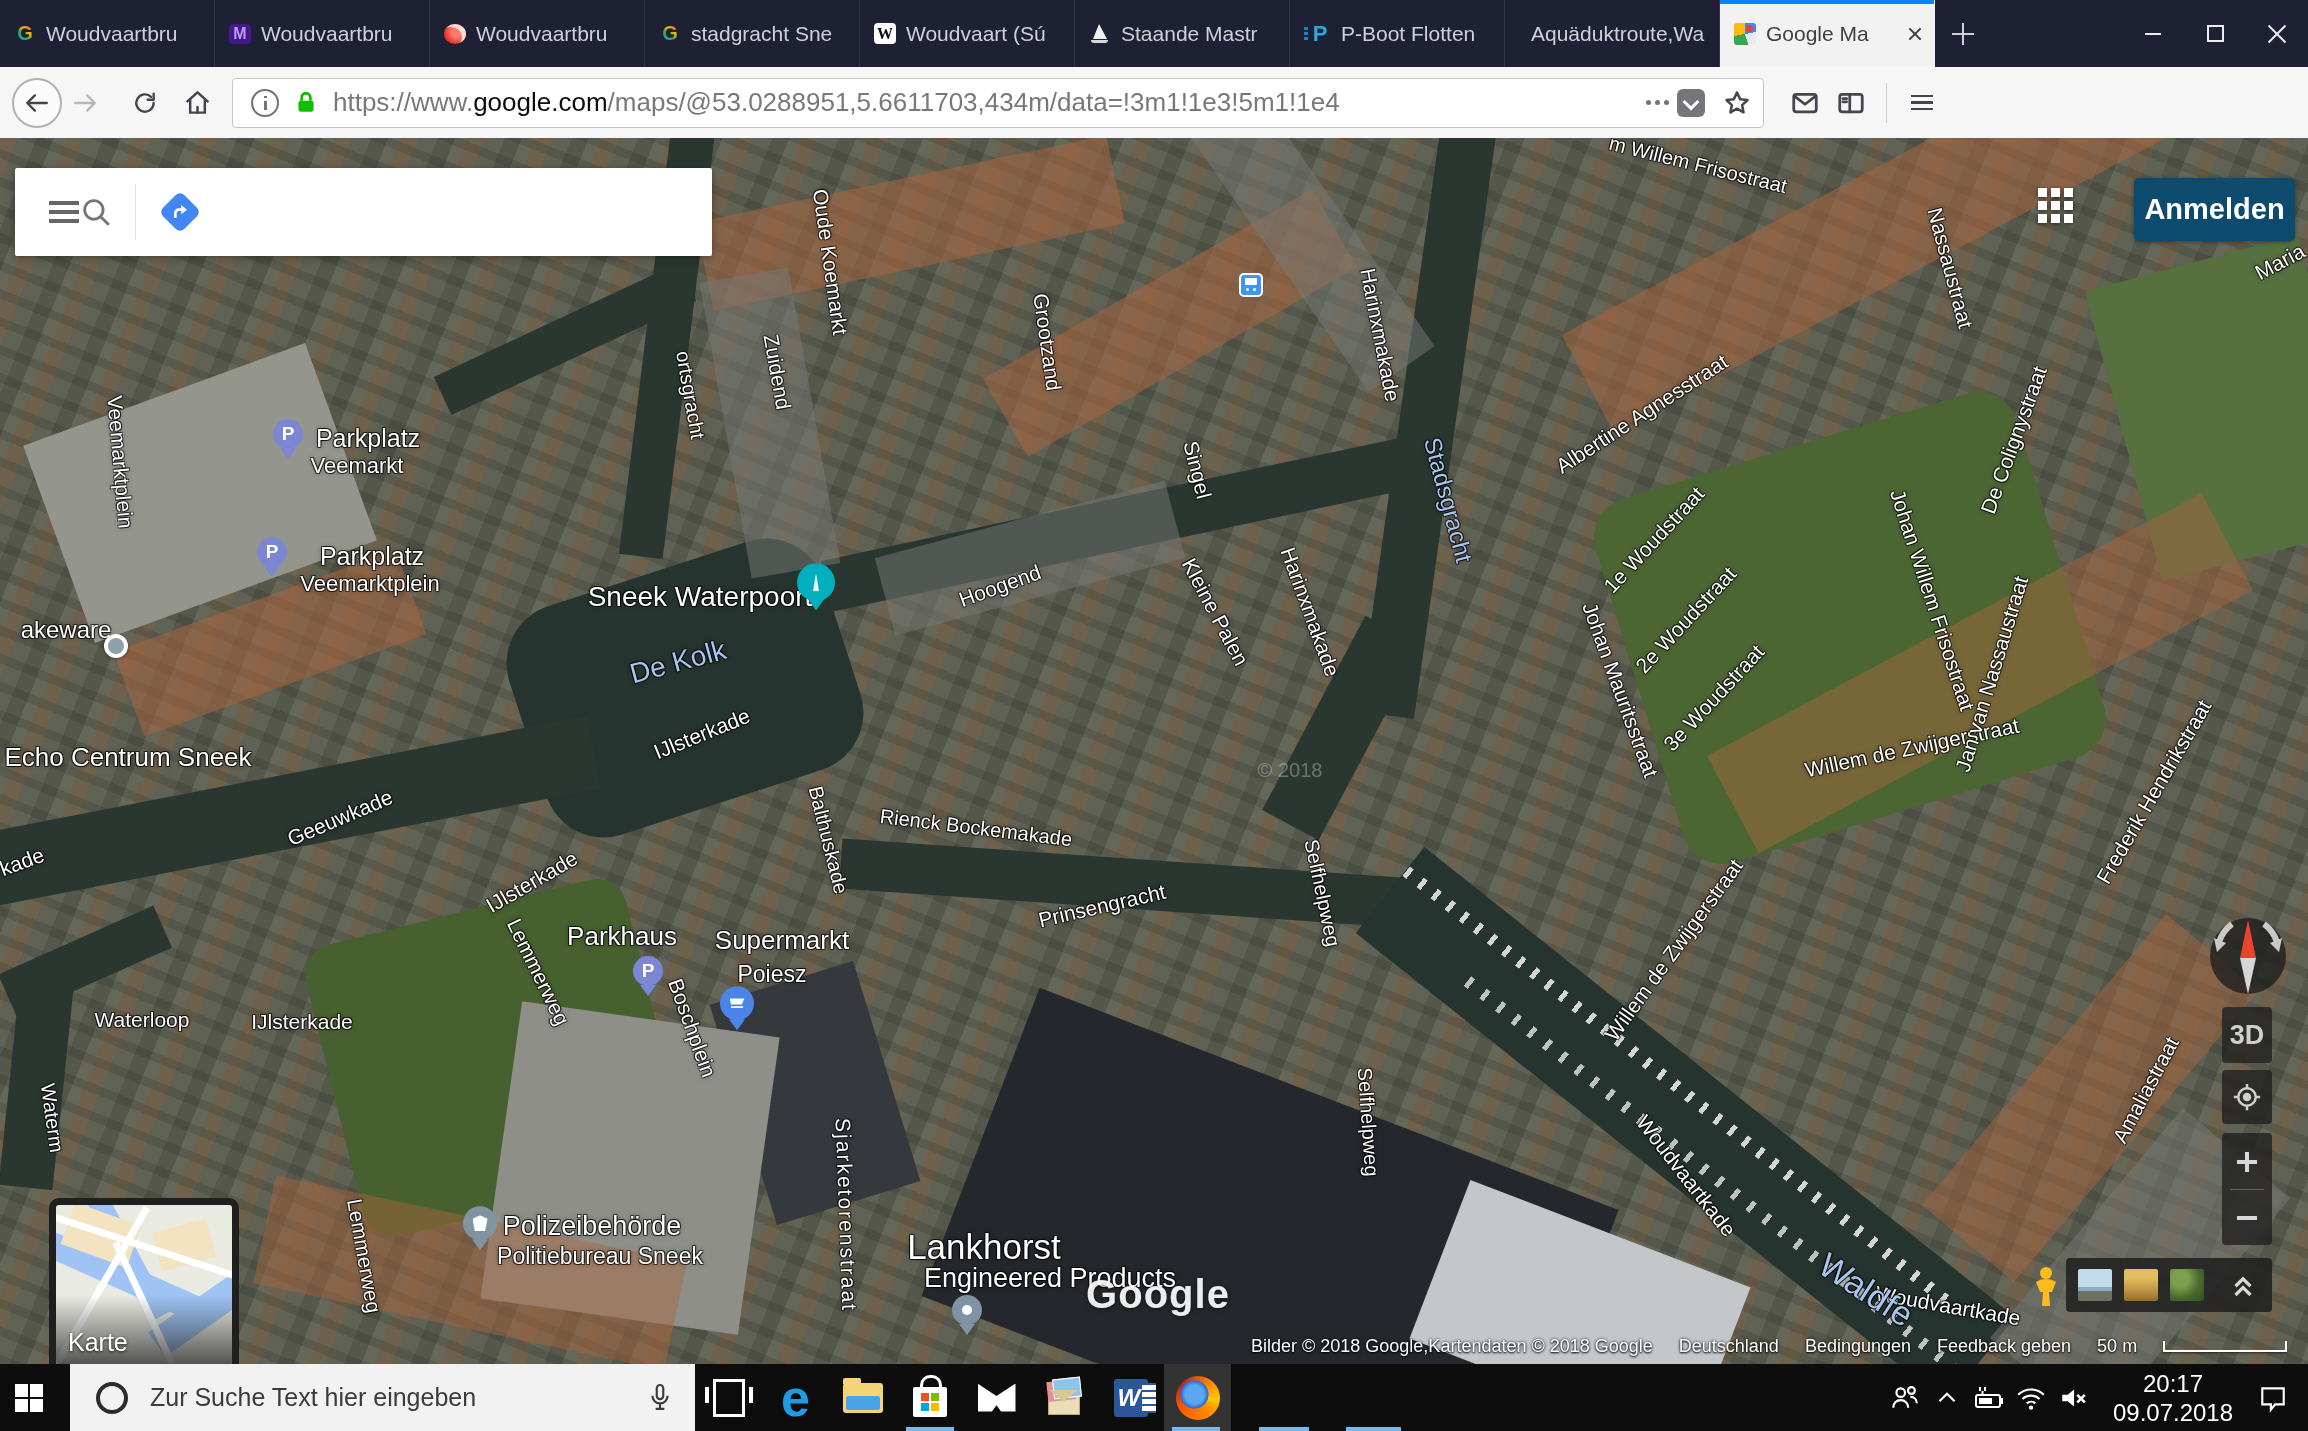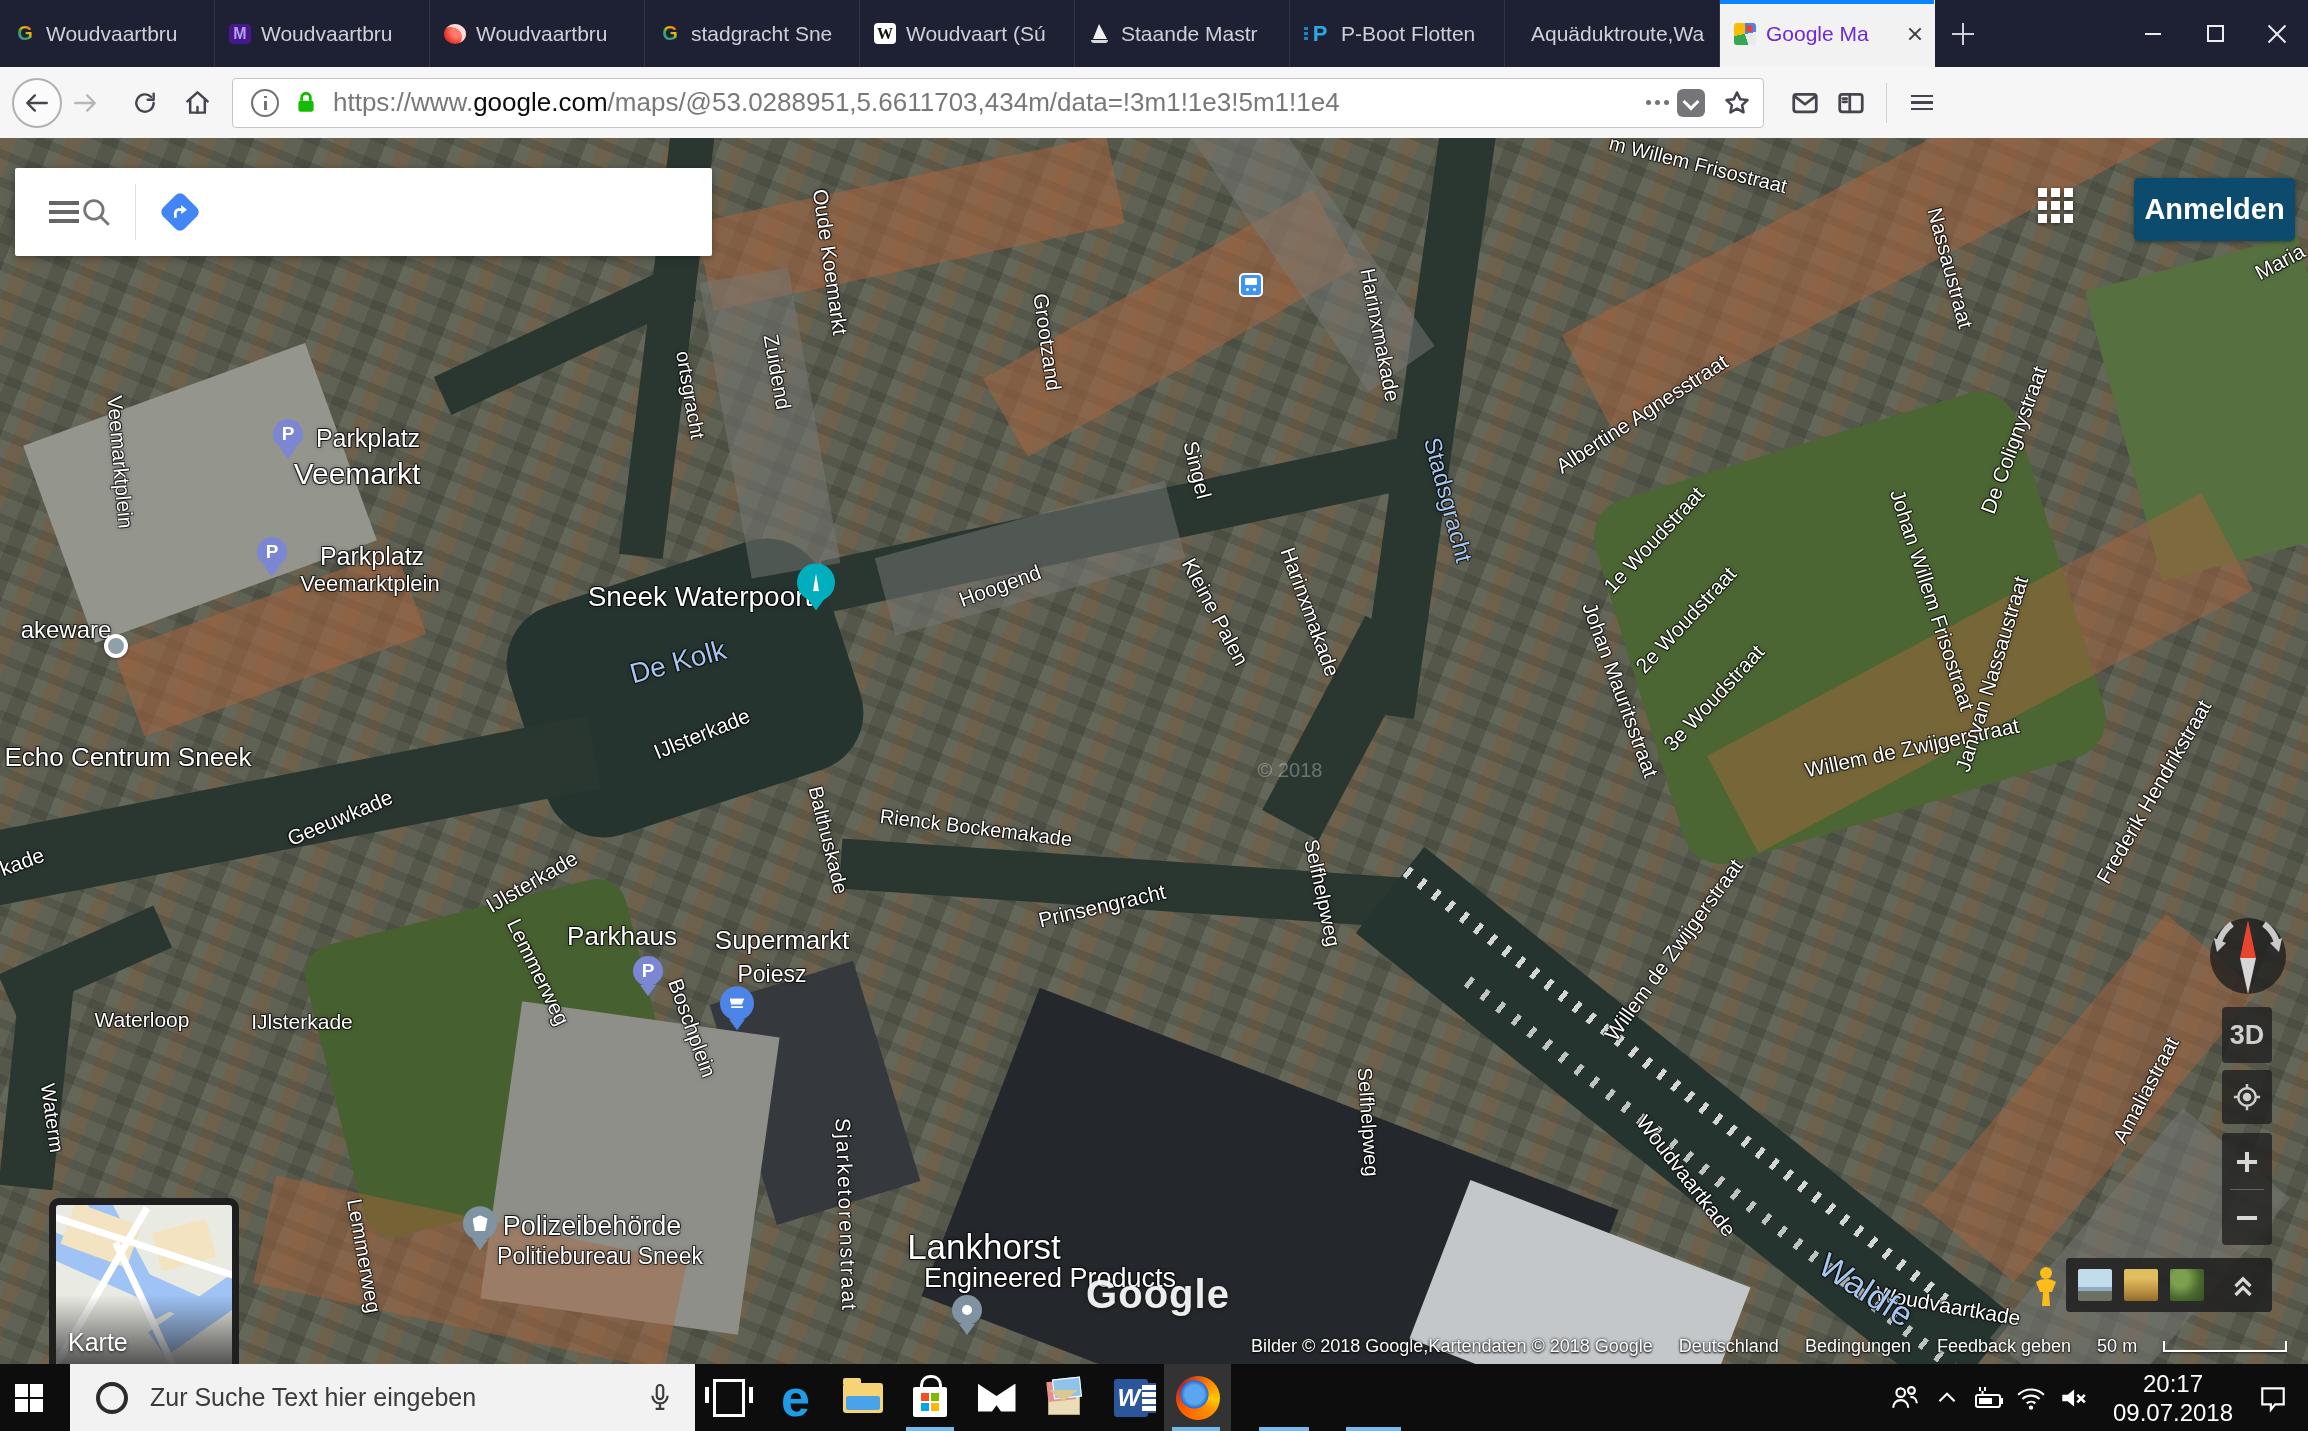--- a/index.html
+++ b/index.html
@@ -5,21 +5,21 @@
   html,body{margin:0;padding:0;background:#000;}
   #stage{position:relative;width:2308px;height:1431px;overflow:hidden;
          font-family:"Liberation Sans",sans-serif;-webkit-font-smoothing:antialiased;}
   
   #tabbar{position:absolute;left:0;top:0;width:2308px;height:67px;background:#1e2033;display:flex;align-items:stretch;}
   .tab{display:flex;align-items:center;gap:10px;width:215px;box-sizing:border-box;padding:0 8px 0 14px;
        border-right:1px solid rgba(255,255,255,.09);position:relative;cursor:pointer;}
   .tab-title{flex:1;overflow:hidden;white-space:nowrap;font-size:21px;color:#cfd0d8;}
   .tab.active{background:#f2f2f3;}
   .tab.active::before{content:'';position:absolute;top:0;left:0;right:0;height:4px;background:#0a84ff;}
-  .tab.active .tab-title{color:#6d28d9;}
+  .tab.active .tab-title{color:#404040;}
   .tab-icon{width:22px;height:22px;flex:0 0 22px;display:flex;align-items:center;justify-content:center;position:relative;font-size:17px;}
   .fav-google{font-weight:700;font-size:20px;background:linear-gradient(40deg,#4285f4 15%,#34a853 45%,#fbbc05 62%,#ea4335 85%);
               -webkit-background-clip:text;background-clip:text;color:transparent;}
   .fav-m{background:#46188c;color:#b79df5;font-weight:700;border-radius:4px;font-size:16px;width:20px;height:20px;align-items:center;justify-content:center;display:flex;}
   .fav-red{background:radial-gradient(circle at 62% 38%,#ff7a6e 0 30%,#e02b1d 75%);border-radius:50%;width:20px;height:20px;box-shadow:inset -4px 3px 0 rgba(255,255,255,.75);}
   .fav-wiki{background:#fff;border-radius:4px;color:#111;font-family:"Liberation Serif",serif;font-weight:700;font-size:16px;width:21px;height:21px;display:flex;align-items:center;justify-content:center;}
   .fav-sail{position:relative;}
   .fav-sail::before{content:'';position:absolute;left:4px;top:1px;width:0;height:0;border-left:6px solid transparent;border-right:8px solid transparent;border-bottom:15px solid #f0f0f0;}
   .fav-sail::after{content:'';position:absolute;left:2px;bottom:2px;width:17px;height:3px;background:#d8d8d8;border-radius:0 0 3px 3px;}
   .fav-p{color:#29abe2;font-weight:700;font-size:22px;position:relative;padding-left:5px;}
@@ -362,21 +362,21 @@
         <span class="ml k-poi" style="left: 700px; top: 459px; font-size: 28px; transform: translate(-50%, -50%) rotate(0deg);">Sneek Waterpoort</span>
         <span class="ml k-water" style="left: 678px; top: 524px; font-size: 28px; transform: translate(-50%, -50%) rotate(-15deg);">De Kolk</span>
         <span class="ml k-st" style="left: 702px; top: 596px; font-size: 21px; transform: translate(-50%, -50%) rotate(-22deg);">IJlsterkade</span>
         <span class="ml k-st" style="left: 532px; top: 744px; font-size: 21px; transform: translate(-50%, -50%) rotate(-30deg);">IJlsterkade</span>
         <span class="ml k-st" style="left: 302px; top: 884px; font-size: 21px; transform: translate(-50%, -50%) rotate(0deg);">IJlsterkade</span>
         <span class="ml k-st" style="left: 340px; top: 680px; font-size: 21px; transform: translate(-50%, -50%) rotate(-23deg);">Geeuwkade</span>
         <span class="ml k-poi" style="left: 128px; top: 619px; font-size: 26px; transform: translate(-50%, -50%) rotate(0deg);">Echo Centrum Sneek</span>
         <span class="ml k-poi" style="left: 66px; top: 492px; font-size: 24px; transform: translate(-50%, -50%) rotate(0deg);">akeware</span>
         <span class="ml k-st" style="left: 120px; top: 324px; font-size: 21px; transform: translate(-50%, -50%) rotate(85deg);">Veemarktplein</span>
         <span class="ml k-poi" style="left: 368px; top: 300px; font-size: 25px; transform: translate(-50%, -50%) rotate(0deg);">Parkplatz</span>
-        <span class="ml k-poi" style="left: 357px; top: 336px; font-size: 30px; transform: translate(-50%, -50%) rotate(0deg);">Veemarkt</span>
+        <span class="ml k-poi" style="left: 357px; top: 328px; font-size: 22px; transform: translate(-50%, -50%) rotate(0deg);">Veemarkt</span>
         <span class="ml k-poi" style="left: 372px; top: 418px; font-size: 25px; transform: translate(-50%, -50%) rotate(0deg);">Parkplatz</span>
         <span class="ml k-poi" style="left: 370px; top: 446px; font-size: 22px; transform: translate(-50%, -50%) rotate(0deg);">Veemarktplein</span>
         <span class="ml k-st" style="left: 22px; top: 724px; font-size: 21px; transform: translate(-50%, -50%) rotate(-20deg);">kade</span>
         <span class="ml k-st" style="left: 142px; top: 882px; font-size: 21px; transform: translate(-50%, -50%) rotate(0deg);">Waterloop</span>
         <span class="ml k-st" style="left: 52px; top: 980px; font-size: 20px; transform: translate(-50%, -50%) rotate(82deg);">Waterm</span>
         <span class="ml k-st" style="left: 538px; top: 834px; font-size: 21px; transform: translate(-50%, -50%) rotate(64deg);">Lemmerweg</span>
         <span class="ml k-st" style="left: 364px; top: 1118px; font-size: 21px; transform: translate(-50%, -50%) rotate(80deg);">Lemmerweg</span>
         <span class="ml k-poi" style="left: 622px; top: 798px; font-size: 26px; transform: translate(-50%, -50%) rotate(0deg);">Parkhaus</span>
         <span class="ml k-poi" style="left: 782px; top: 802px; font-size: 26px; transform: translate(-50%, -50%) rotate(0deg);">Supermarkt</span>
         <span class="ml k-poi" style="left: 772px; top: 836px; font-size: 23px; transform: translate(-50%, -50%) rotate(0deg);">Poiesz</span>

